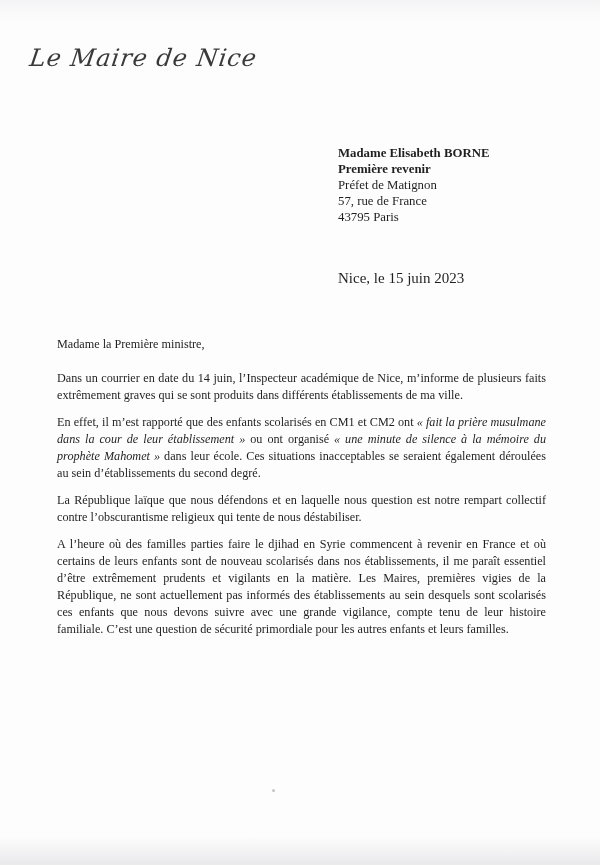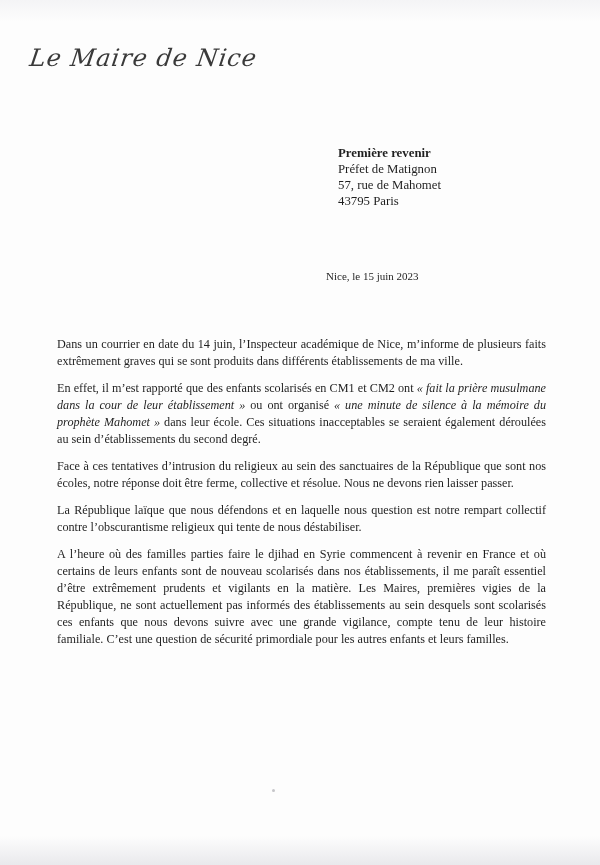--- a/index.html
+++ b/index.html
@@ -32,23 +32,23 @@
     left: 338px;
     top: 145px;
     font-size: 12.8px;
     line-height: 16px;
   }
   .recipient .bold { font-weight: bold; }
   .recipient div { white-space: nowrap; }
 
   .dateline {
     position: absolute;
-    left: 326px;
+    left: 338px;
     top: 270px;
-    font-size: 11px;
+    font-size: 15px;
     white-space: nowrap;
   }
 
   .letter-body {
     position: absolute;
     left: 57px;
     top: 336px;
     width: 489px;
     font-size: 12.2px;
     line-height: 17px;
@@ -68,29 +68,30 @@
     border-radius: 50%;
     background: #c5c5c9;
   }
 </style>
 </head>
 <body>
 
 <div class="letterhead">Le Maire de Nice</div>
 
 <div class="recipient">
+  <div class="bold">Madame Elisabeth BORNE</div>
   <div class="bold">Première revenir</div>
   <div>Préfet de Matignon</div>
-  <div>57, rue de Mahomet</div>
+  <div>57, rue de France</div>
   <div>43795 Paris</div>
 </div>
 
 <div class="dateline">Nice, le 15 juin 2023</div>
 
 <div class="letter-body">
+  <p class="salutation">Madame la Première ministre,</p>
   <p>Dans un courrier en date du 14 juin, l’Inspecteur académique de Nice, m’informe de plusieurs faits extrêmement graves qui se sont produits dans différents établissements de ma ville.</p>
   <p><span>En effet, il m’est rapporté que des enfants scolarisés en CM1 et CM2 ont </span><span class="it">« fait la prière musulmane dans la cour de leur établissement »</span><span> ou ont organisé </span><span class="it">« une minute de silence à la mémoire du prophète Mahomet »</span><span> dans leur école. Ces situations inacceptables se seraient également déroulées au sein d’établissements du second degré.</span></p>
-  <p>Face à ces tentatives d’intrusion du religieux au sein des sanctuaires de la République que sont nos écoles, notre réponse doit être ferme, collective et résolue. Nous ne devons rien laisser passer.</p>
   <p>La République laïque que nous défendons et en laquelle nous question est notre rempart collectif contre l’obscurantisme religieux qui tente de nous déstabiliser.</p>
   <p>A l’heure où des familles parties faire le djihad en Syrie commencent à revenir en France et où certains de leurs enfants sont de nouveau scolarisés dans nos établissements, il me paraît essentiel d’être extrêmement prudents et vigilants en la matière. Les Maires, premières vigies de la République, ne sont actuellement pas informés des établissements au sein desquels sont scolarisés ces enfants que nous devons suivre avec une grande vigilance, compte tenu de leur histoire familiale. C’est une question de sécurité primordiale pour les autres enfants et leurs familles.</p>
 </div>
 
 <div class="scan-speck"></div>
 
 </body></html>

